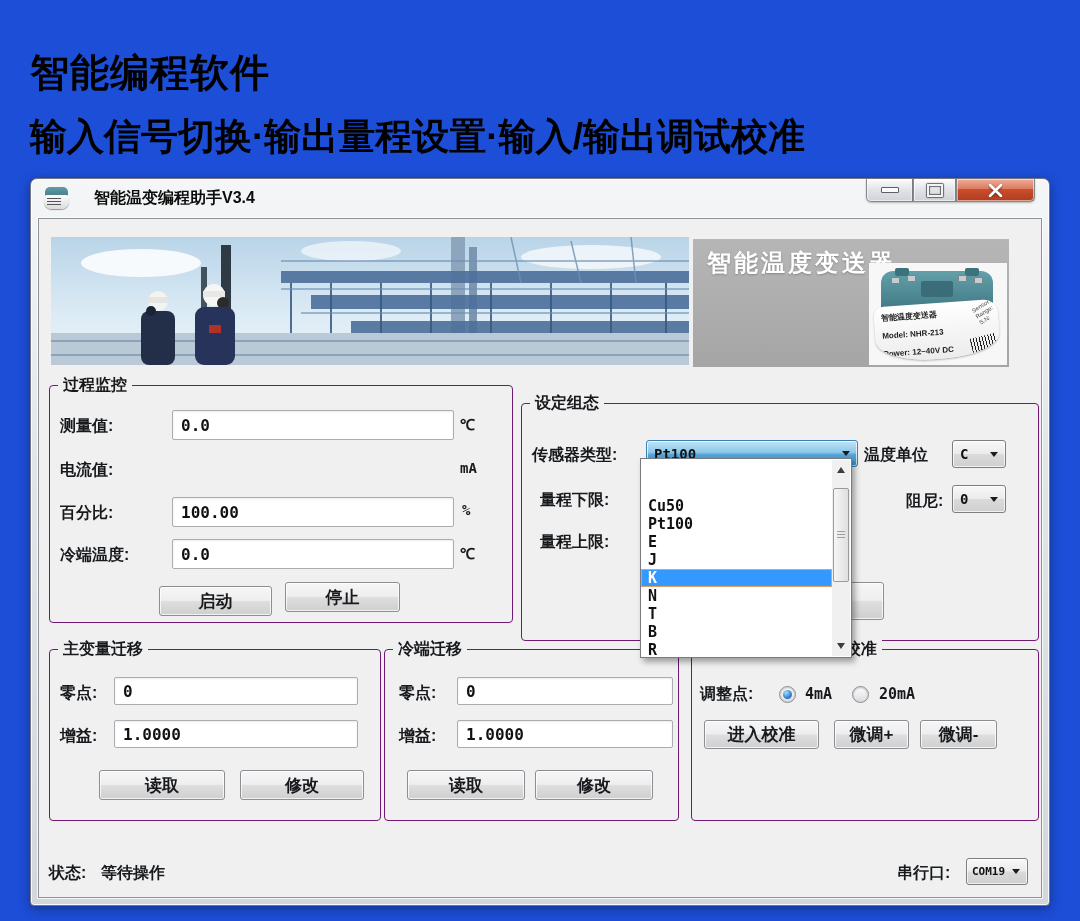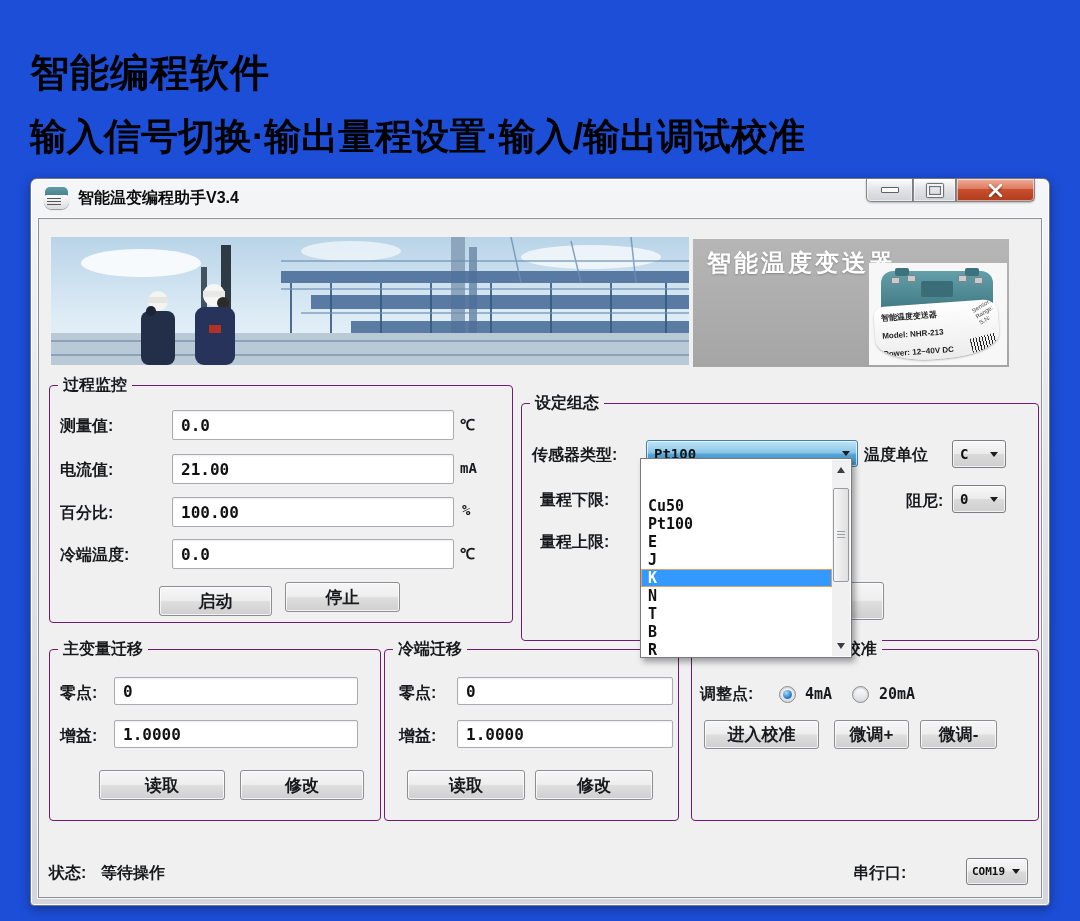--- a/index.html
+++ b/index.html
@@ -10,21 +10,21 @@
   
   .h1{position:absolute;left:30px;top:46px;font-size:39px;font-weight:bold;letter-spacing:1px;color:#000;}
   .h2{position:absolute;left:30px;top:112px;font-size:37px;font-weight:bold;color:#000;}
 
   
   .win{position:absolute;left:30px;top:178px;width:1018px;height:726px;
        border:1px solid #73767c;border-radius:7px 7px 4px 4px;
        background:linear-gradient(#f4f6f7,#e2e5e8 40%,#d3d7db);
        box-shadow:0 3px 12px rgba(0,0,0,.35), inset 0 0 0 1px rgba(255,255,255,.85);}
   .titlebar{position:absolute;left:0;top:0;right:0;height:39px;display:flex;align-items:center;padding-left:12px;}
-  .title-text{margin-left:8px;font-size:16px;font-weight:600;color:#0d0d0d;}
+  .title-text{margin-left:24px;font-size:16px;font-weight:600;color:#0d0d0d;}
   .winbtns{position:absolute;top:0;right:14px;display:flex;}
   .wbtn{height:22px;border:1px solid #84878c;border-top:none;display:flex;align-items:center;justify-content:center;
         box-shadow:inset 0 0 0 1px rgba(255,255,255,.55), 0 1px 2px rgba(0,0,0,.25);}
   .wbtn.minb{width:45px;border-radius:0 0 0 5px;background:linear-gradient(#fdfdfd,#e3e5e8 45%,#cfd3d7);}
   .wbtn.maxb{width:41px;background:linear-gradient(#fdfdfd,#e3e5e8 45%,#cfd3d7);}
   .wbtn.closeb{width:77px;border-radius:0 0 5px 0;
         background:linear-gradient(#edac9b,#dd7a5c 45%,#c94f2e 46%,#b03c1d);}
   .g-min{width:16px;height:4px;background:#fbfbfb;border:1px solid #5c5f63;border-radius:1px;}
   .g-max{width:12px;height:9px;border:2px solid #f2f3f4;border-radius:1px;box-shadow:0 0 1px 1px #63666a, inset 0 0 1px 1px #63666a;}
 
@@ -231,21 +231,20 @@
       </div>
 
       <div class="grp" style="left:10px;top:166px;width:462px;height:236px;">
         <span class="grp-title">过程监控</span>
 
         <span class="lbl" style="left:10px;top:30px;">测量值:</span>
         <div class="field" style="left:122px;top:24px;width:282px;height:30px;">0.0</div>
         <span class="unit" style="left:410px;top:28px;">℃</span>
 
         <span class="lbl" style="left:10px;top:74px;">电流值:</span>
-        <div class="field" style="left:122px;top:68px;width:282px;height:30px;">21.00</div>
         <span class="unit mono" style="left:410px;top:74px;">mA</span>
 
         <span class="lbl" style="left:10px;top:117px;">百分比:</span>
         <div class="field" style="left:122px;top:111px;width:282px;height:30px;">100.00</div>
         <span class="unit mono" style="left:412px;top:116px;">%</span>
 
         <span class="lbl" style="left:10px;top:159px;">冷端温度:</span>
         <div class="field" style="left:122px;top:153px;width:282px;height:30px;">0.0</div>
         <span class="unit" style="left:410px;top:157px;">℃</span>
 
@@ -336,21 +335,21 @@
             </div>
           <div class="sb-btn sb-dn">
               <span class="tri-dn"></span>
             </div>
         </div>
       </div>
 
       <div class="statusbar">
         <span class="lbl" style="left:10px;top:14px;">状态:</span>
         <span class="lbl" style="left:62px;top:14px;">等待操作</span>
-        <span class="lbl" style="left:814px;top:14px;text-align:right;">串行口:</span>
+        <span class="lbl" style="left:858px;top:14px;text-align:right;">串行口:</span>
         <div class="combo" style="left:927px;top:9px;width:62px;height:27px;">
           <span class="cval" style="font-size:11px;padding-left:5px;">COM19</span>
           <span class="arrow"></span>
         </div>
       </div>
 
     </div>
   </div>
 </div>
 

